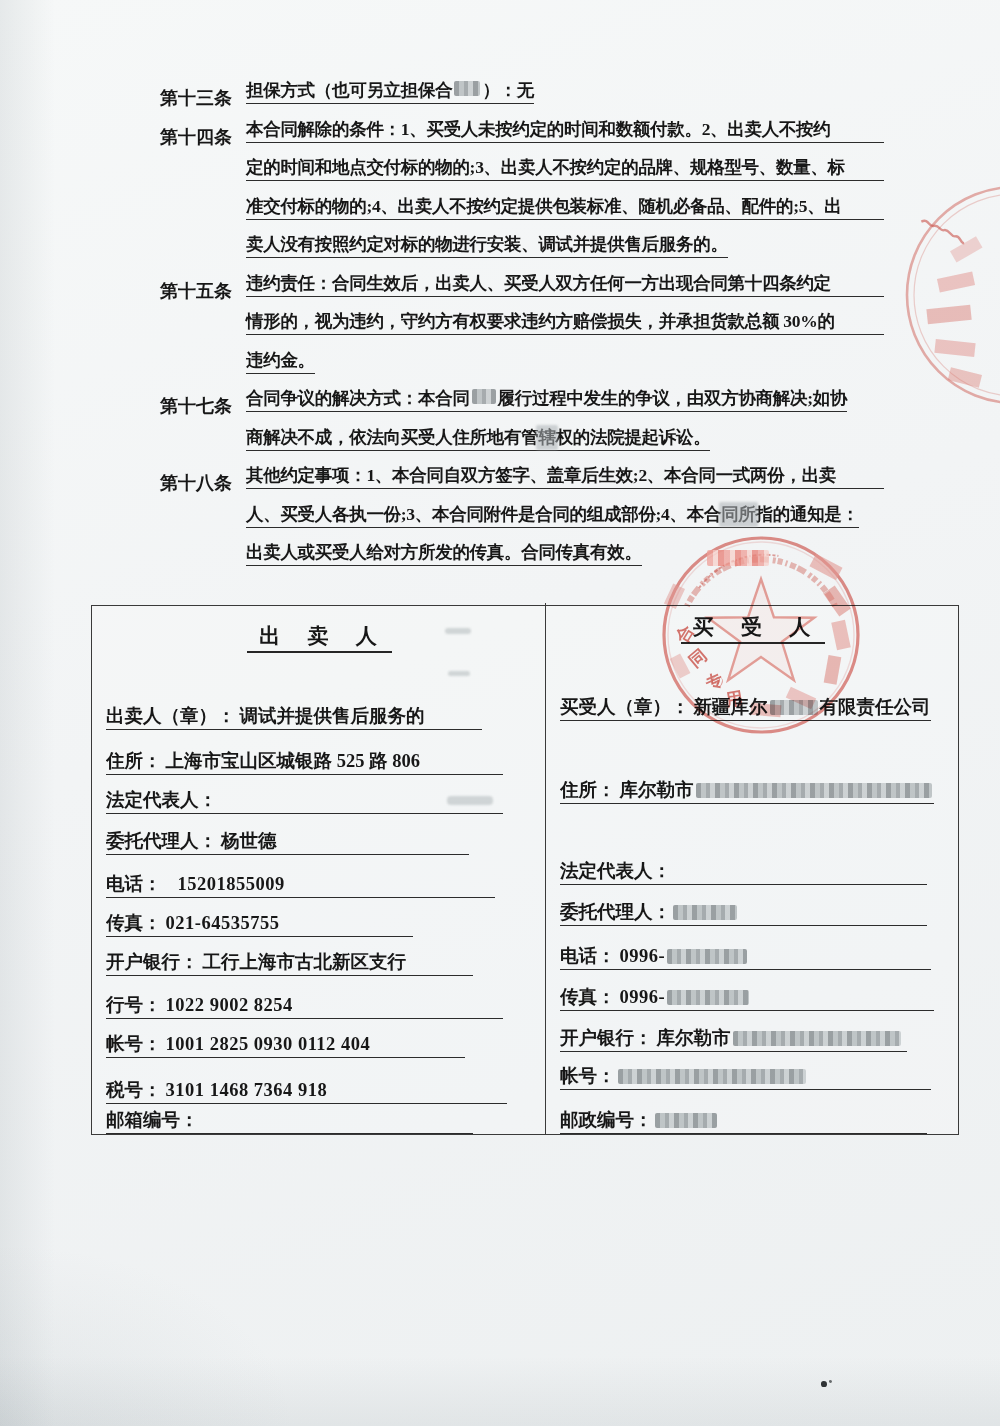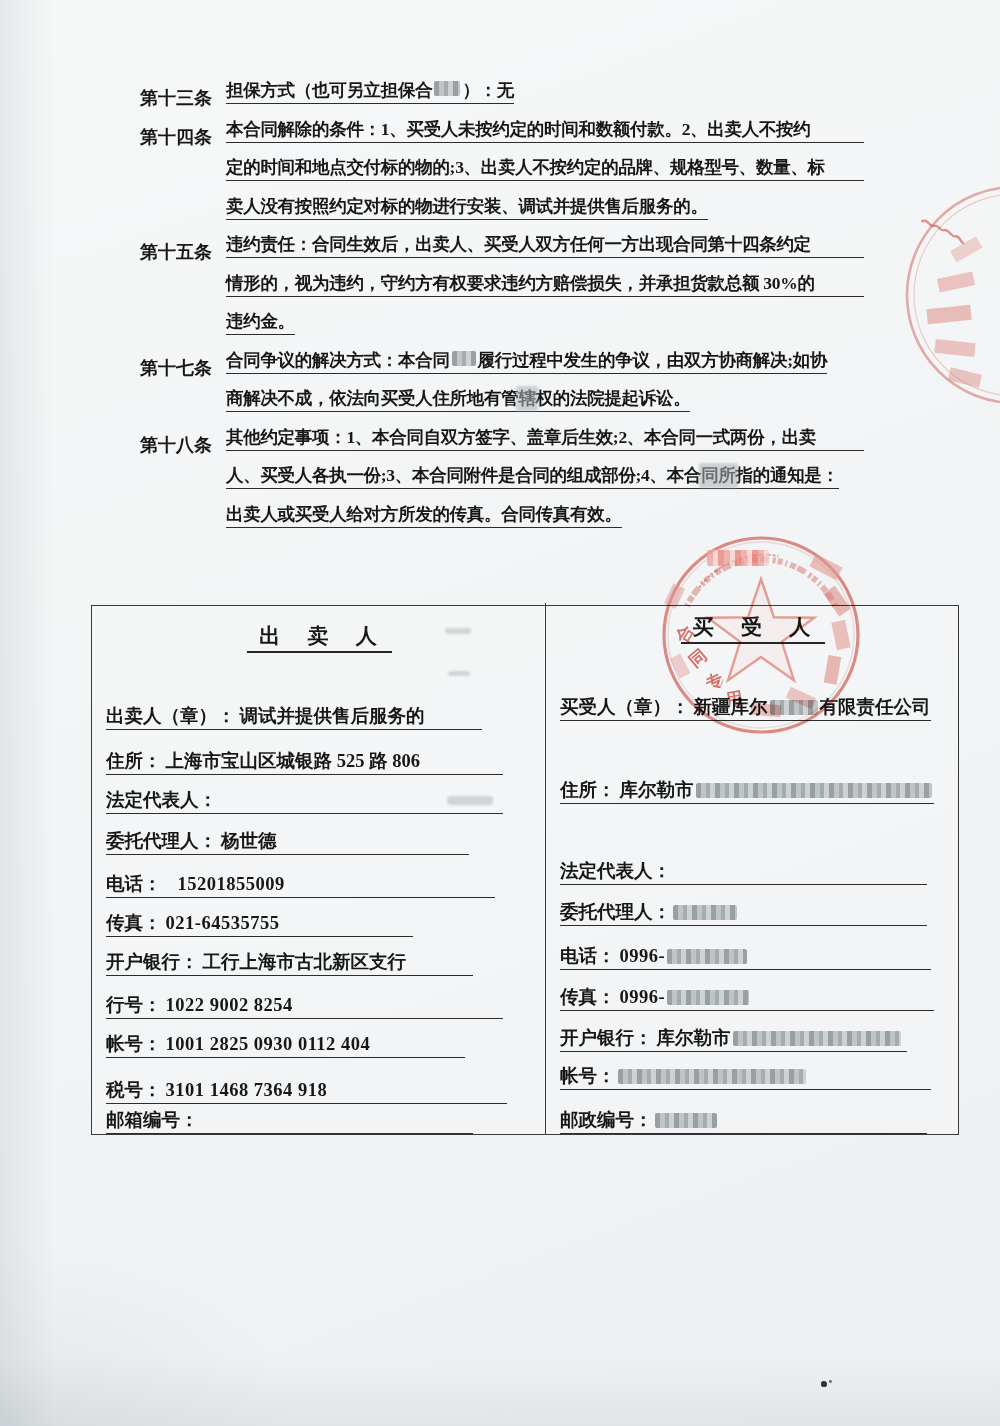--- a/index.html
+++ b/index.html
@@ -8,21 +8,21 @@
     background:linear-gradient(160deg,#f6f8f8 0%,#f2f4f5 45%,#edf0f1 100%);
     font-family:"Liberation Serif","DejaVu Serif",serif;color:#171717;
   }
   .page::before{content:"";position:absolute;inset:0;pointer-events:none;
     background:
       linear-gradient(90deg,rgba(130,142,148,.14),rgba(130,142,148,0) 55px),
       linear-gradient(0deg,rgba(130,142,148,.12),rgba(130,142,148,0) 70px),
       radial-gradient(420px 260px at 0% 100%,rgba(135,148,155,.12),rgba(135,148,155,0) 70%);
   }
   
-  .articles{position:absolute;left:140px;top:79px;width:724px;}
+  .articles{position:absolute;left:160px;top:79px;width:724px;}
   .article{display:flex;}
   .a-label{flex:none;width:86px;font-size:18px;font-weight:600;line-height:38.5px;white-space:nowrap;}
   .a-body{flex:1;min-width:0;}
   .a-line{height:38.5px;display:flex;align-items:flex-start;font-size:17.5px;font-weight:600;letter-spacing:-.3px;white-space:nowrap;}
   .ul{display:inline-block;line-height:1.32;border-bottom:1.7px solid #2c2c2c;padding-bottom:1px;}
   .a-line.full .ul{width:100%;}
   
   .sign-table{position:absolute;left:91px;top:605px;width:866px;height:528px;
     border:1.6px solid #3a3a3a;display:flex;background:rgba(255,255,255,.18);align-items:flex-end;}
   .cell{position:relative;overflow:hidden;}
@@ -67,20 +67,23 @@
 
     <div class="article">
       <div class="a-label">第十四条</div>
       <div class="a-body">
         <div class="a-line full">
             <span class="ul">本合同解除的条件：1、买受人未按约定的时间和数额付款。2、出卖人不按约</span>
           </div>
         <div class="a-line full">
             <span class="ul">定的时间和地点交付标的物的;3、出卖人不按约定的品牌、规格型号、数量、标</span>
           </div>
+        <div class="a-line full">
+            <span class="ul">准交付标的物的;4、出卖人不按约定提供包装标准、随机必备品、配件的;5、出</span>
+          </div>
         <div class="a-line end">
             <span class="ul">卖人没有按照约定对标的物进行安装、调试并提供售后服务的。</span>
           </div>
       </div>
     </div>
 
     <div class="article">
       <div class="a-label">第十五条</div>
       <div class="a-body">
         <div class="a-line full">

